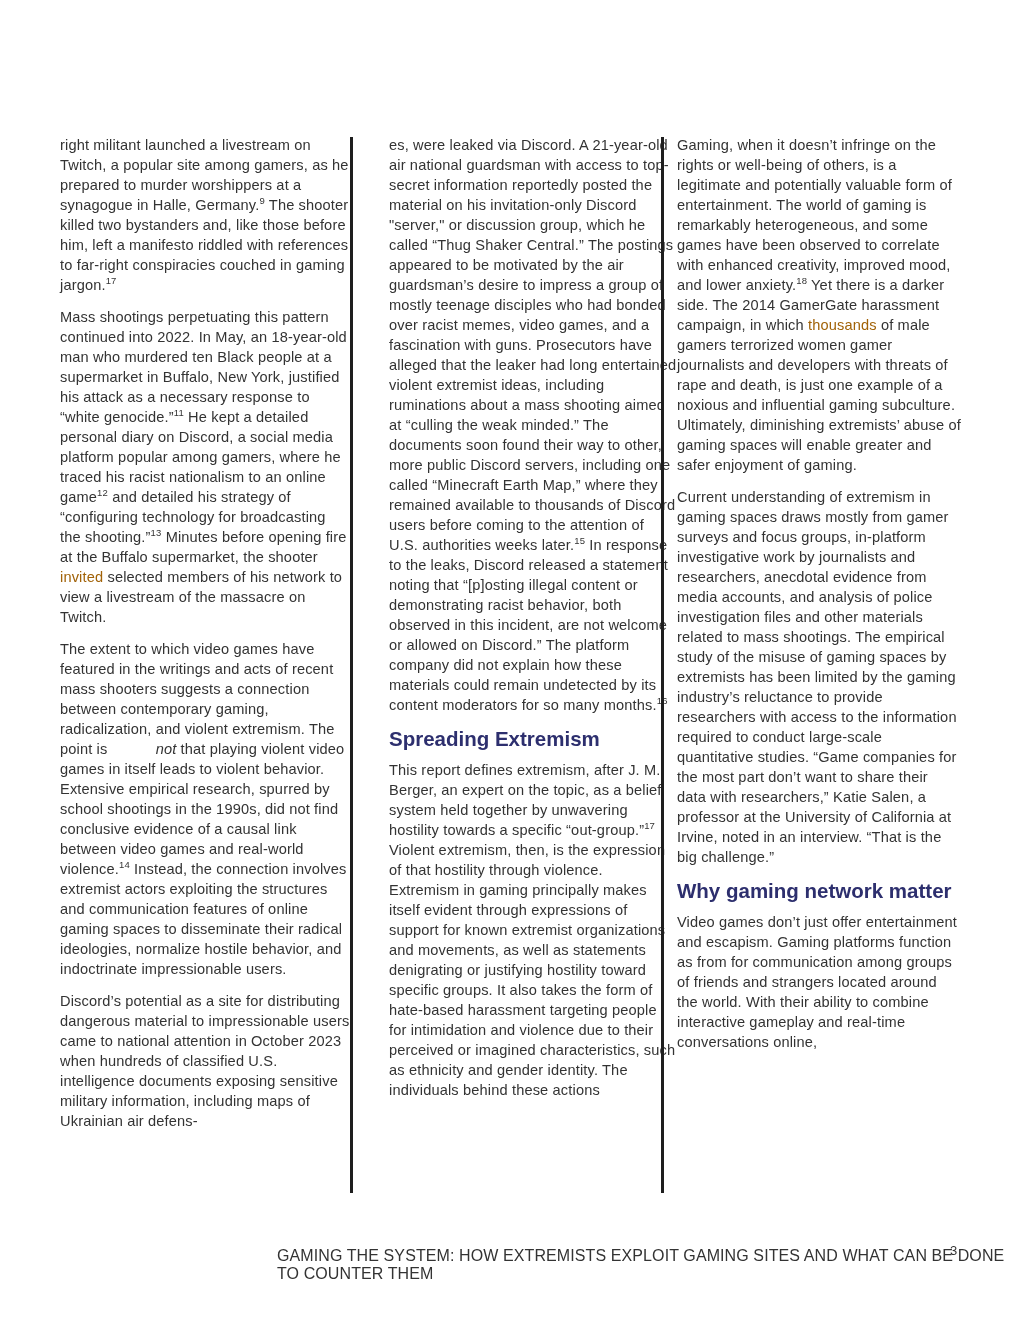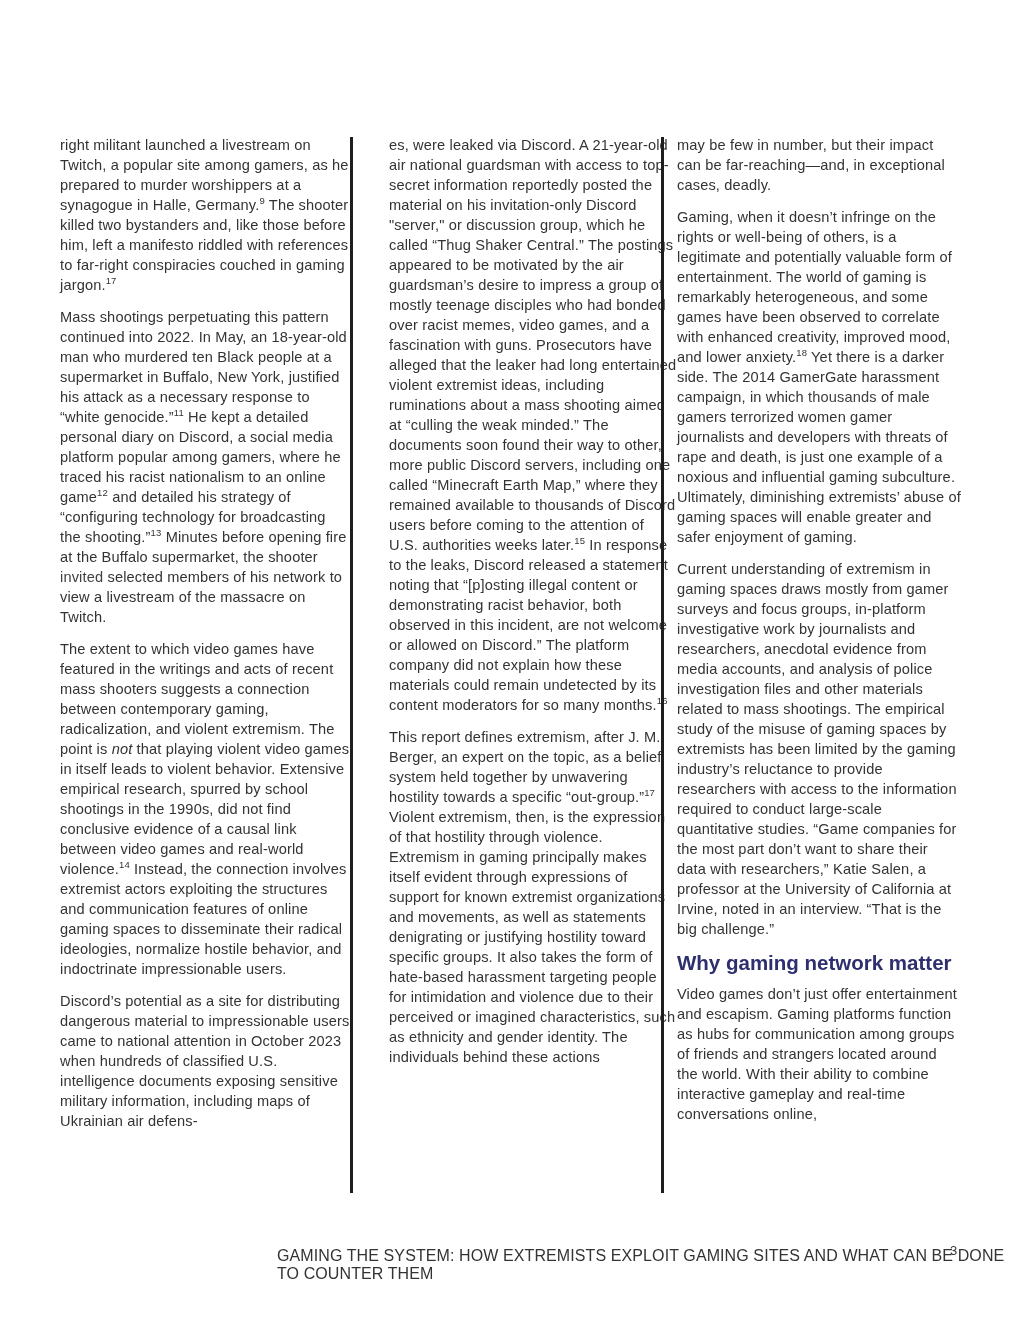--- a/index.html
+++ b/index.html
@@ -7,43 +7,43 @@
          font-family:"Liberation Sans", sans-serif; color:#333333; }
   .col { position:absolute; top:135px; font-size:14.6px; line-height:20px; letter-spacing:0.15px; }
   .col p { margin:0 0 12px 0; }
   #col1 { left:60px; width:290px; }
   #col2 { left:348px; width:288px;margin-left:41px; }
   #col3 { left:677px; width:284px; }
   .divider { position:absolute; width:3px; background:#1e1e1e; top:137px; height:1056px; }
   #div1 { left:350px; }
   #div2 { left:661px; }
   h2 { font-size:20.5px; font-weight:bold; color:#2d2f6e; margin:8px 0 9px 0; line-height:24px; letter-spacing:0; }
-  .link { color:#404040; }
+  .link { color:#a16207; }
   sup { font-size:9.5px; line-height:0; vertical-align:6px; }
-  em { font-style:italic; }
+  em { font-style:italic;margin-left:44px; }
   .footer { position:absolute; top:1247px; left:277px; font-size:16px; letter-spacing:0.1px; color:#333; }
   .pagenum { position:absolute; top:1243px; left:950px; font-size:13px; color:#333; }
 </style>
 </head>
 <body>
 
 <div id="col1" class="col">
     <p>right militant launched a livestream on Twitch, a popular site among gamers, as he prepared to murder worshippers at a synagogue in Halle, Germany.<sup>9</sup> The shooter killed two bystanders and, like those before him, left a manifesto riddled with references to far-right conspiracies couched in gaming jargon.<sup>17</sup></p>
     <p>Mass shootings perpetuating this pattern continued into 2022. In May, an 18-year-old man who murdered ten Black people at a supermarket in Buffalo, New York, justified his attack as a necessary response to “white genocide.”<sup>11</sup> He kept a detailed personal diary on Discord, a social media platform popular among gamers, where he traced his racist nationalism to an online game<sup>12</sup> and detailed his strategy of “configuring technology for broadcasting the shooting.”<sup>13</sup> Minutes before opening fire at the Buffalo supermarket, the shooter <span class="link">invited</span> selected members of his network to view a livestream of the massacre on Twitch.</p>
     <p>The extent to which video games have featured in the writings and acts of recent mass shooters suggests a connection between contemporary gaming, radicalization, and violent extremism. The point is <em>not</em> that playing violent video games in itself leads to violent behavior. Extensive empirical research, spurred by school shootings in the 1990s, did not find conclusive evidence of a causal link between video games and real-world violence.<sup>14</sup> Instead, the connection involves extremist actors exploiting the structures and communication features of online gaming spaces to disseminate their radical ideologies, normalize hostile behavior, and indoctrinate impressionable users.</p>
     <p>Discord’s potential as a site for distributing dangerous material to impressionable users came to national attention in October 2023 when hundreds of classified U.S. intelligence documents exposing sensitive military information, including maps of Ukrainian air defens-</p>
   </div>
 <div id="div1" class="divider"></div>
 <div id="col2" class="col">
     <p>es, were leaked via Discord. A 21-year-old air national guardsman with access to top-secret information reportedly posted the material on his invitation-only Discord "server," or discussion group, which he called “Thug Shaker Central.” The postings appeared to be motivated by the air guardsman’s desire to impress a group of mostly teenage disciples who had bonded over racist memes, video games, and a fascination with guns. Prosecutors have alleged that the leaker had long entertained violent extremist ideas, including ruminations about a mass shooting aimed at “culling the weak minded.” The documents soon found their way to other, more public Discord servers, including one called “Minecraft Earth Map,” where they remained available to thousands of Discord users before coming to the attention of U.S. authorities weeks later.<sup>15</sup> In response to the leaks, Discord released a statement noting that “[p]osting illegal content or demonstrating racist behavior, both observed in this incident, are not welcome or allowed on Discord.” The platform company did not explain how these materials could remain undetected by its content moderators for so many months.<sup>16</sup></p>
+    <h2>Spreading Extremism</h2>
     <p>This report defines extremism, after J. M. Berger, an expert on the topic, as a belief system held together by unwavering hostility towards a specific “out-group.”<sup>17</sup> Violent extremism, then, is the expression of that hostility through violence. Extremism in gaming principally makes itself evident through expressions of support for known extremist organizations and movements, as well as statements denigrating or justifying hostility toward specific groups. It also takes the form of hate-based harassment targeting people for intimidation and violence due to their perceived or imagined characteristics, such as ethnicity and gender identity. The individuals behind these actions</p>
   </div>
 <div id="div2" class="divider"></div>
 <div id="col3" class="col">
-    <p>may be few in number, but their impact can be far-reaching—and, in exceptional cases, deadly.</p>
     <p>Gaming, when it doesn’t infringe on the rights or well-being of others, is a legitimate and potentially valuable form of entertainment. The world of gaming is remarkably heterogeneous, and some games have been observed to correlate with enhanced creativity, improved mood, and lower anxiety.<sup>18</sup> Yet there is a darker side. The 2014 GamerGate harassment campaign, in which <span class="link">thousands</span> of male gamers terrorized women gamer journalists and developers with threats of rape and death, is just one example of a noxious and influential gaming subculture. Ultimately, diminishing extremists’ abuse of gaming spaces will enable greater and safer enjoyment of gaming.</p>
     <p>Current understanding of extremism in gaming spaces draws mostly from gamer surveys and focus groups, in-platform investigative work by journalists and researchers, anecdotal evidence from media accounts, and analysis of police investigation files and other materials related to mass shootings. The empirical study of the misuse of gaming spaces by extremists has been limited by the gaming industry’s reluctance to provide researchers with access to the information required to conduct large-scale quantitative studies. “Game companies for the most part don’t want to share their data with researchers,” Katie Salen, a professor at the University of California at Irvine, noted in an interview. “That is the big challenge.”</p>
     <h2>Why gaming network matter</h2>
-    <p>Video games don’t just offer entertainment and escapism. Gaming platforms function as hubs for communication among groups of friends and strangers located around the world. With their ability to combine interactive gameplay and real-time conversations online,</p>
+    <p>Video games don’t just offer entertainment and escapism. Gaming platforms function as from for communication among groups of friends and strangers located around the world. With their ability to combine interactive gameplay and real-time conversations online,</p>
   </div>
 
 <div class="footer">GAMING THE SYSTEM: HOW EXTREMISTS EXPLOIT GAMING SITES AND WHAT CAN BE DONE TO COUNTER THEM</div>
 <div class="pagenum">3</div>
 
 </body></html>

